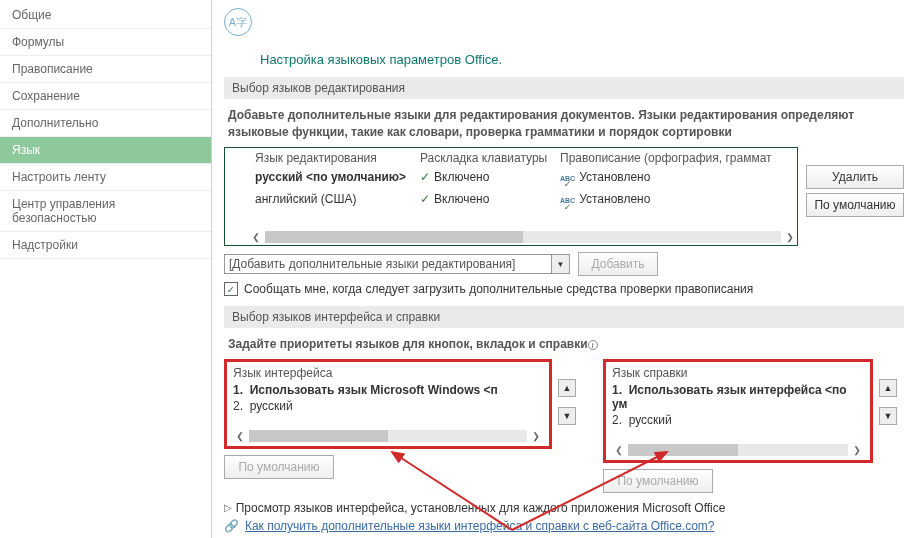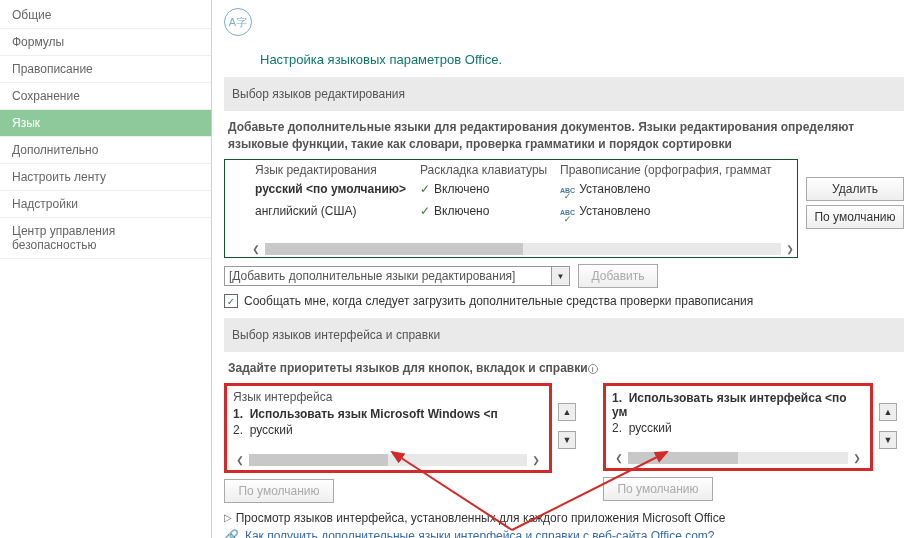--- a/index.html
+++ b/index.html
@@ -4,21 +4,21 @@
 <style>
 * { box-sizing: border-box; margin: 0; padding: 0; }
 body { font-family: "Segoe UI", Tahoma, sans-serif; font-size: 12px; color: #333; background: #fff; width: 916px; height: 538px; overflow: hidden; display: flex; }
 .sidebar { width: 212px; border-right: 1px solid #d0d0d0; background: #fff; padding-top: 2px; }
 .sidebar-item { padding: 6px 12px; color: #666; cursor: default; border-bottom: 1px solid #eee; }
 .sidebar-item.selected { background: #8ec99b; color: #fff; }
 .main { flex: 1; padding: 8px 12px; overflow: hidden; position: relative; }
 .header-row { display: flex; align-items: flex-start; margin-bottom: 10px; }
 .header-icon { width: 28px; height: 28px; border: 1px solid #7baed0; border-radius: 50%; display: flex; align-items: center; justify-content: center; margin-right: 8px; color: #7baed0; font-size: 11px; }
 .header-title { color: #0f766e; font-size: 13px; margin-top: 44px; }
-.section-head { background: #eaeaea; color: #555; padding: 10px 8px; margin-bottom: 8px; font-size: 12px; }
+.section-head { background: #eaeaea; color: #555; padding: 4px 8px; margin-bottom: 8px; font-size: 12px; }
 .section-desc { color: #555; padding: 0 4px 6px 4px; line-height: 1.4; font-weight: bold; }
 .edit-area { display: flex; gap: 8px; margin-bottom: 6px; }
 .lang-box { border: 1px solid #14532d; flex: 1; padding-left: 24px; }
 .lang-header-row { display: flex; }
 .lang-col-head { padding: 3px 6px; color: #555; font-size: 12px; }
 .lang-row { display: flex; }
 .lang-cell { padding: 2px 6px; font-size: 12px; }
 .bold { font-weight: bold; }
 .check-icon { display: inline-block; color: #3a7a3a; margin-right: 4px; }
 .abc-check { display: inline-flex; flex-direction: column; align-items: center; line-height: 0.8; margin-right: 4px; }
@@ -54,25 +54,25 @@
 .annot-svg { position: absolute; left: 0; top: 0; pointer-events: none; }
 </style>
 </head>
 <body>
 
 <div class="sidebar">
   <div class="sidebar-item">Общие</div>
   <div class="sidebar-item">Формулы</div>
   <div class="sidebar-item">Правописание</div>
   <div class="sidebar-item">Сохранение</div>
+  <div class="sidebar-item">Дополнительно</div>
   <div class="sidebar-item selected">Язык</div>
-  <div class="sidebar-item">Дополнительно</div>
   <div class="sidebar-item">Настроить ленту</div>
+  <div class="sidebar-item">Центр управления безопасностью</div>
   <div class="sidebar-item">Надстройки</div>
-  <div class="sidebar-item">Центр управления безопасностью</div>
 </div>
 
 <div class="main">
 
   <div class="header-row">
     <div class="header-icon">A字</div>
     <div class="header-title">Настройка языковых параметров Office.</div>
   </div>
 
   <div class="section-head">Выбор языков редактирования</div>
@@ -151,20 +151,21 @@
         <div class="spin-btn">▲</div>
         <div class="spin-btn">▼</div>
       </div>
       <div class="default-btn-row">
           <div class="btn disabled" style="width:110px">По умолчанию</div>
         </div>
     </div>
 
     <div class="ui-lang-col" style="margin-left:24px">
       <div class="red-box" style="width:270px">
+        <div class="title">Язык справки</div>
         <div class="item bold"><span>1.</span>&nbsp;&nbsp;<span>Использовать язык интерфейса &lt;по ум</span></div>
         <div class="item"><span>2.</span>&nbsp;&nbsp;<span>русский</span></div>
         <div style="height:14px"></div>
         <div class="hscroll">
           <div class="hscroll-arrow">❮</div>
           <div class="hscroll-track">
               <div class="hscroll-thumb-l"></div>
             </div>
           <div class="hscroll-arrow">❯</div>
         </div>

